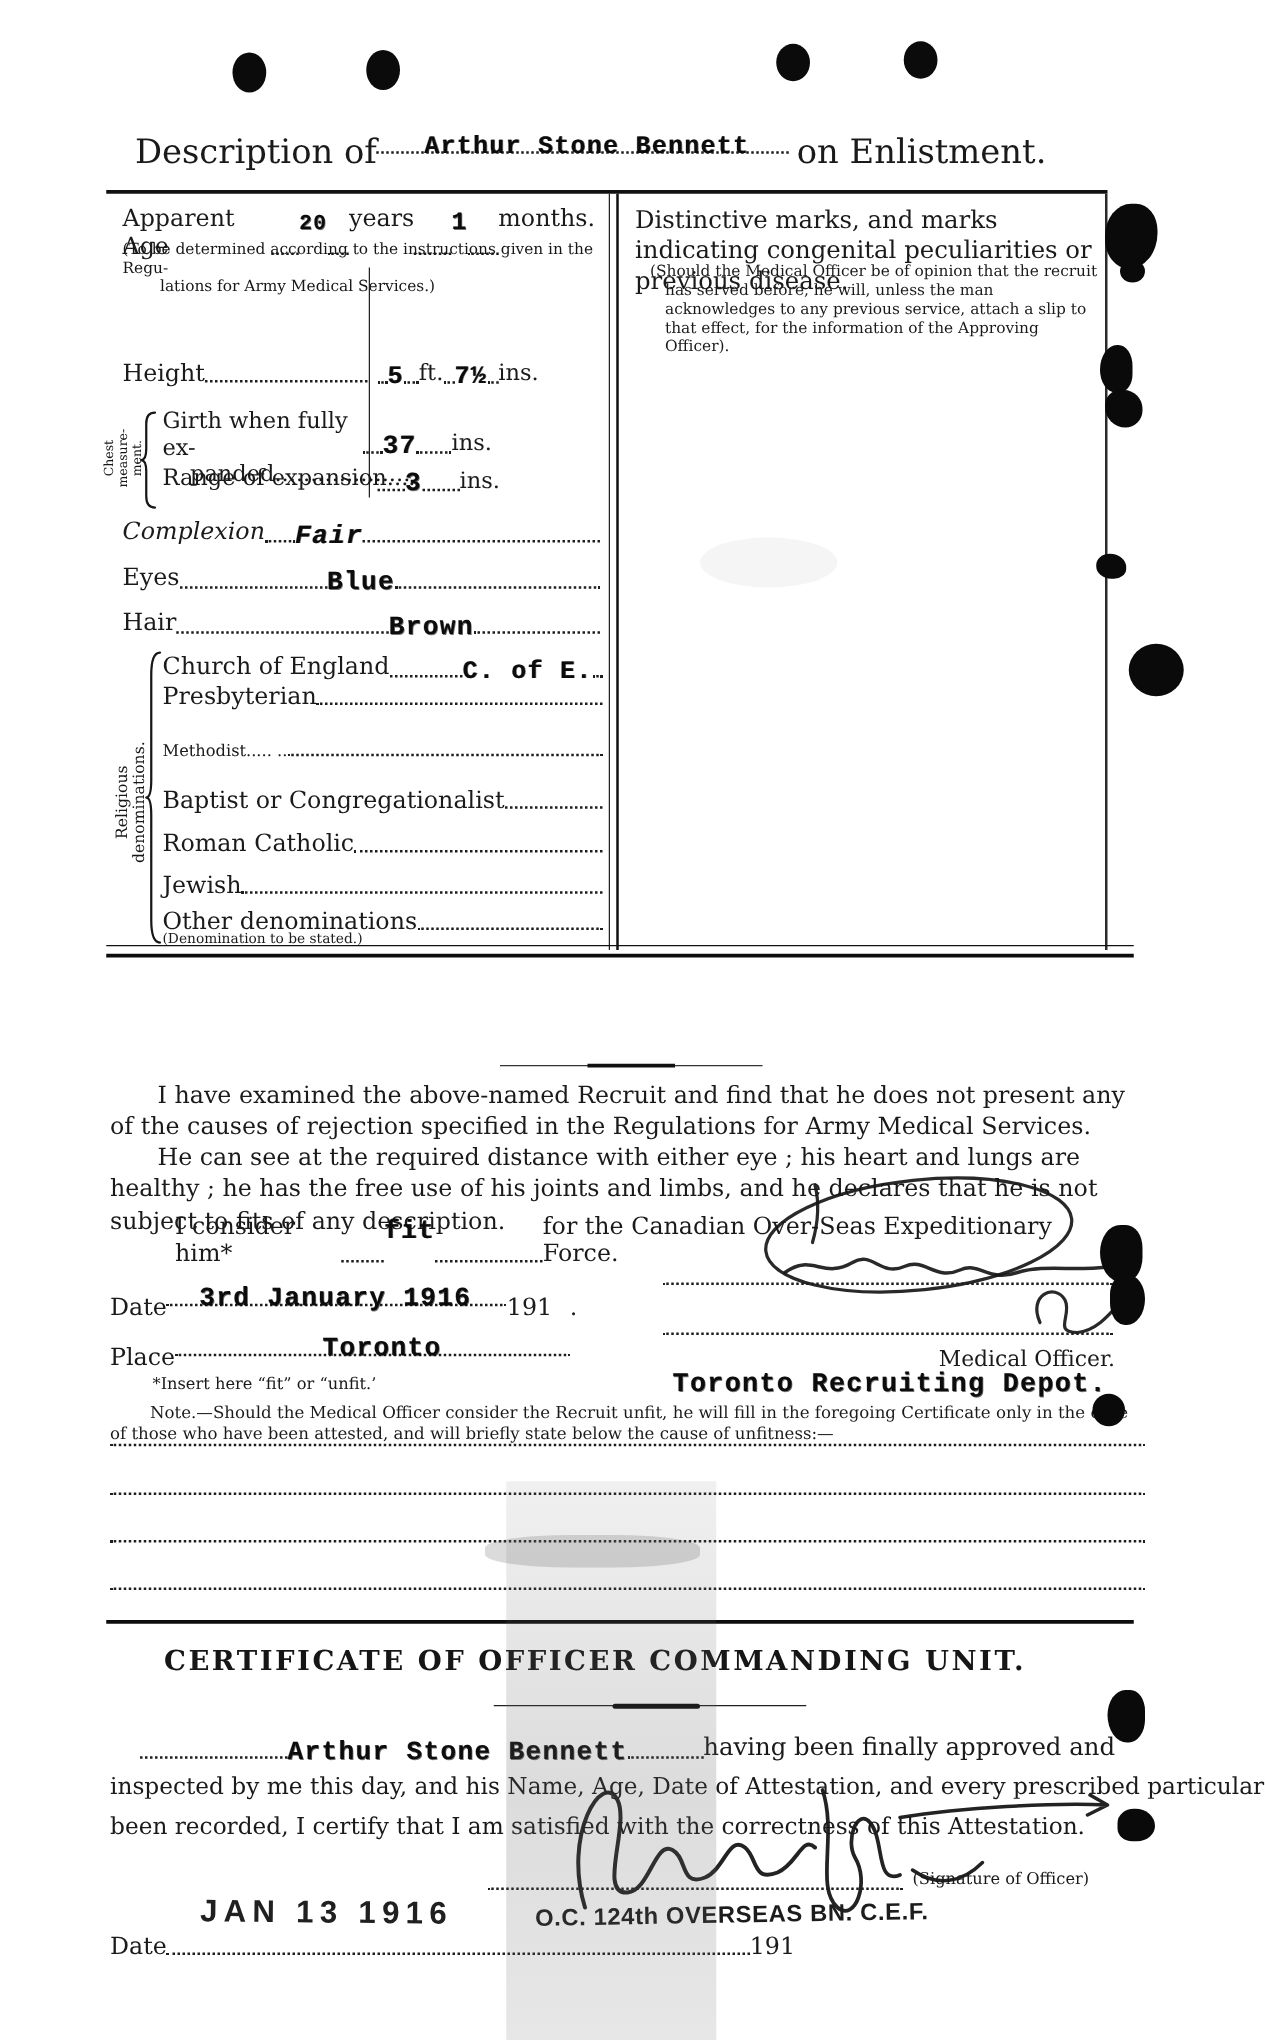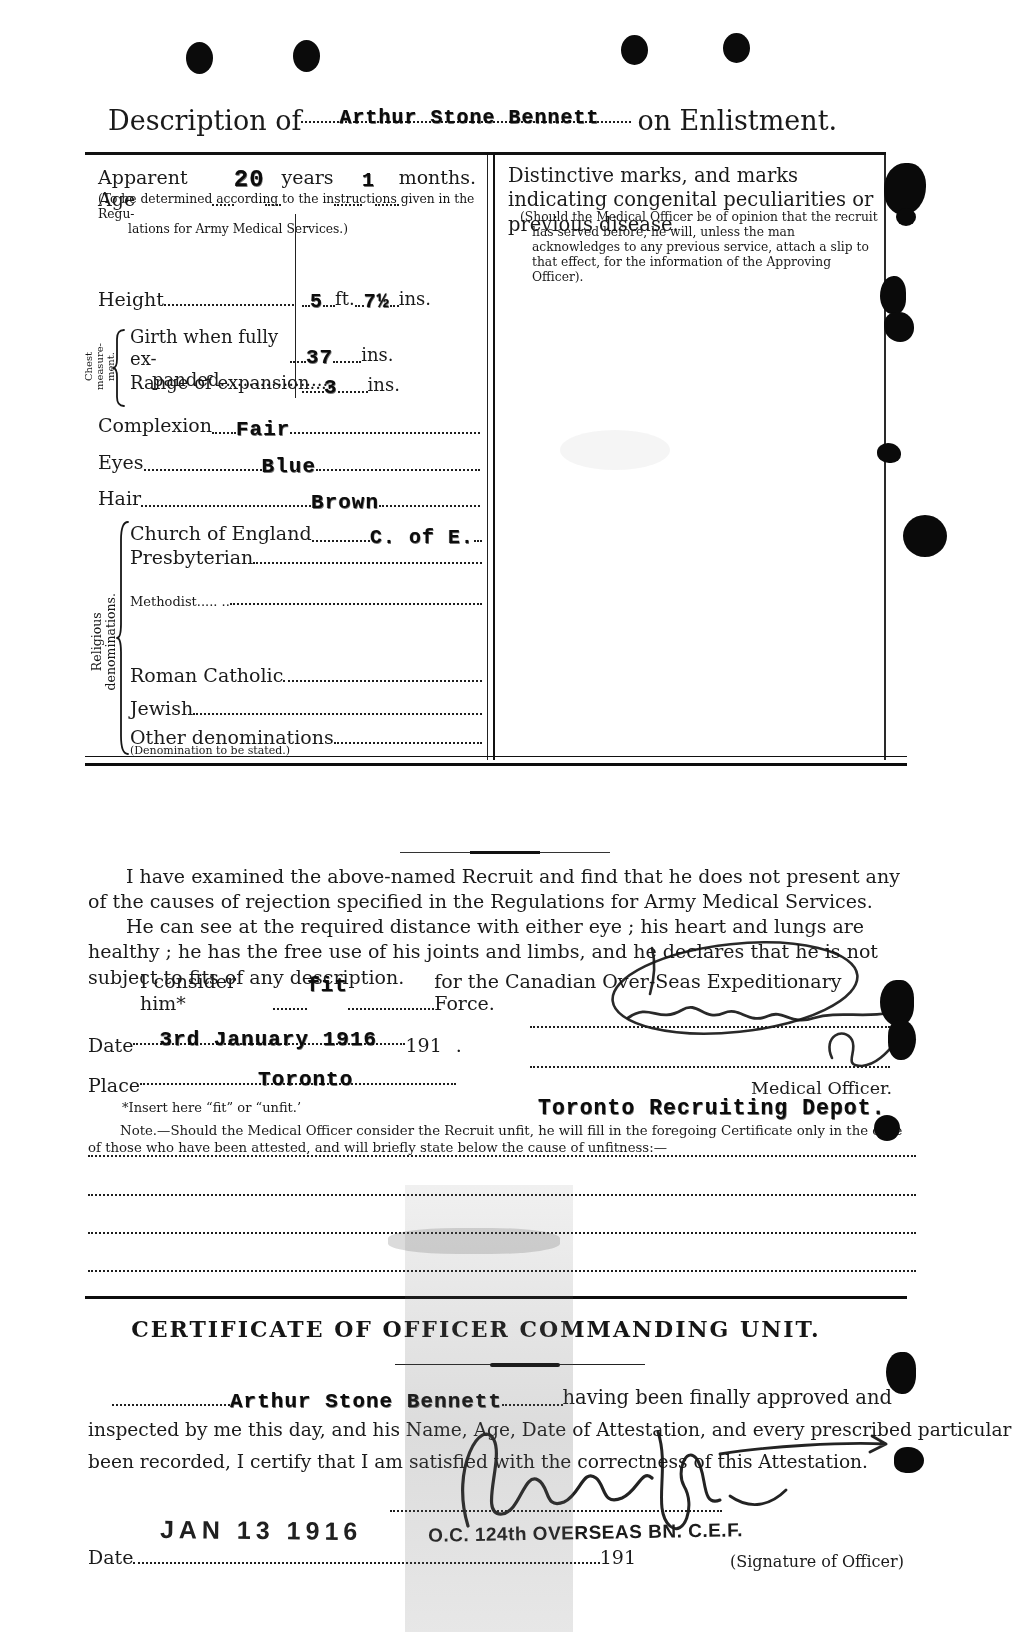--- a/index.html
+++ b/index.html
@@ -45,21 +45,21 @@
 
   <div class="abs" style="left:85px;top:152px;width:801px;height:3px;background:#111;"></div>
   <div class="abs" style="left:487px;top:155px;width:1px;height:605px;background:#222;"></div>
   <div class="abs" style="left:493px;top:155px;width:2px;height:605px;background:#111;"></div>
   <div class="abs" style="left:884px;top:155px;width:2px;height:605px;background:#2a2a2a;"></div>
   <div class="abs" style="left:85px;top:756px;width:822px;height:6px;border-top:1px solid #111;border-bottom:3px solid #0c0c0c;"></div>
 
   <div class="abs row" style="left:98px;top:164px;width:378px;font-size:19px;word-spacing:3px;">
     <span class="pr">Apparent Age</span>
     <span class="dots" style="width:26px;"></span>
-    <span class="tw" style="font-size:24px;position:relative;top:2px;">20</span>
+    <span class="tw" style="font-size:17px;position:relative;top:2px;">20</span>
     <span class="dots" style="width:20px;"></span>
     <span class="pr">years</span>
     <span class="dots" style="width:34px;"></span>
     <span class="tw" style="font-size:20px;position:relative;top:2px;">1</span>
     <span class="dots" style="width:28px;"></span>
     <span class="pr">months.</span>
   </div>
   <div class="abs smalltext" style="left:98px;top:192px;width:384px;font-size:12.3px;">
     <div>(To be determined according to the instructions given in the Regu-</div>
     <div style="margin-left:30px;">lations for Army Medical Services.)</div>
@@ -97,21 +97,21 @@
     <span class="pr">ins.</span>
   </div>
   <div class="abs pr" style="left:130px;top:372px;font-size:18px;">Range of expansion....</div>
   <div class="abs row" style="left:302px;top:374px;width:168px;font-size:18px;">
     <span class="dots" style="width:22px;"></span>
     <span class="tw" style="font-size:21px;position:relative;top:2px;">3</span>
     <span class="dots" style="width:30px;"></span>
     <span class="pr">ins.</span>
   </div>
 
-  <div class="abs row" style="left:98px;top:414px;width:382px;font-size:19px;">
+  <div class="abs row" style="left:98px;top:414px;width:382px;font-size:19px;font-style:italic;">
     <span class="pr">Complexion</span>
     <span class="dots" style="width:24px;"></span>
     <span class="tw" style="font-size:21px;position:relative;top:3px;">Fair</span>
     <span class="dots grow"></span>
   </div>
   <div class="abs row" style="left:98px;top:451px;width:382px;font-size:19px;">
     <span class="pr">Eyes</span>
     <span class="dots" style="width:118px;"></span>
     <span class="tw" style="font-size:21px;position:relative;top:3px;">Blue</span>
     <span class="dots grow"></span>
@@ -133,20 +133,24 @@
     <span class="dots grow"></span>
     <span class="tw" style="font-size:20px;position:relative;top:3px;">C. of E.</span>
     <span class="dots" style="width:8px;"></span>
   </div>
   <div class="abs row" style="left:130px;top:546px;width:352px;font-size:19px;">
     <span class="pr">Presbyterian</span>
       <span class="dots grow"></span>
   </div>
   <div class="abs row" style="left:130px;top:594px;width:352px;font-size:13px;">
     <span class="pr">Methodist..... ..</span>
+      <span class="dots grow"></span>
+  </div>
+  <div class="abs row" style="left:130px;top:629px;width:352px;font-size:19px;">
+    <span class="pr">Baptist or Congregationalist</span>
       <span class="dots grow"></span>
   </div>
   <div class="abs row" style="left:130px;top:664px;width:352px;font-size:19px;">
     <span class="pr">Roman Catholic</span>
       <span class="dots grow"></span>
   </div>
   <div class="abs row" style="left:130px;top:697px;width:352px;font-size:19px;">
     <span class="pr">Jewish</span>
       <span class="dots grow"></span>
   </div>
@@ -230,21 +234,21 @@
   <div class="abs pr nowrap" style="left:88px;top:1451px;font-size:18.6px;">been recorded, I certify that I am satisfied with the correctness of this Attestation.</div>
 
   <svg class="abs sig" style="left:390px;top:1398px;" width="510" height="140" viewBox="0 0 510 140">
     <path d="M78,128 C60,70 92,18 104,42 C114,62 88,118 112,116 C130,114 134,74 148,82 C160,88 154,112 174,104 C190,97 193,70 206,80 C216,88 212,108 232,100 C248,93 252,70 262,80" stroke-width="3.2" opacity="0.95"></path>
     <path d="M268,34 C280,70 262,112 280,128 C294,140 306,108 294,88 C286,74 296,48 306,60 C318,74 310,110 330,102" stroke-width="3" opacity="0.95"></path>
     <path d="M330,56 C380,48 452,44 496,46 L482,38 M496,46 L480,54" stroke-width="2.8" opacity="0.95"></path>
     <path d="M340,98 C360,112 380,108 396,92" stroke-width="2.8" opacity="0.95"></path>
   </svg>
 
   <div class="abs dots" style="left:390px;top:1506px;width:332px;"></div>
-  <div class="abs pr" style="left:730px;top:1552px;font-size:16px;">(Signature of Officer)</div>
+  <div class="abs pr" style="left:730px;top:1496px;font-size:13px;">(Signature of Officer)</div>
 
   <div class="abs stamp-sans" style="left:428px;top:1522px;font-size:19px;letter-spacing:0.5px;transform:rotate(-1deg);">O.C. 124th OVERSEAS BN. C.E.F.</div>
   <div class="abs stamp-sans" style="left:160px;top:1516px;font-size:25px;letter-spacing:5px;transform:rotate(0.6deg);color:#202020;">JAN 13 1916</div>
 
   <div class="abs row" style="left:88px;top:1546px;width:548px;font-size:19px;">
     <span class="pr">Date</span>
     <span class="dots grow"></span>
     <span class="pr">191</span>
   </div>
 

